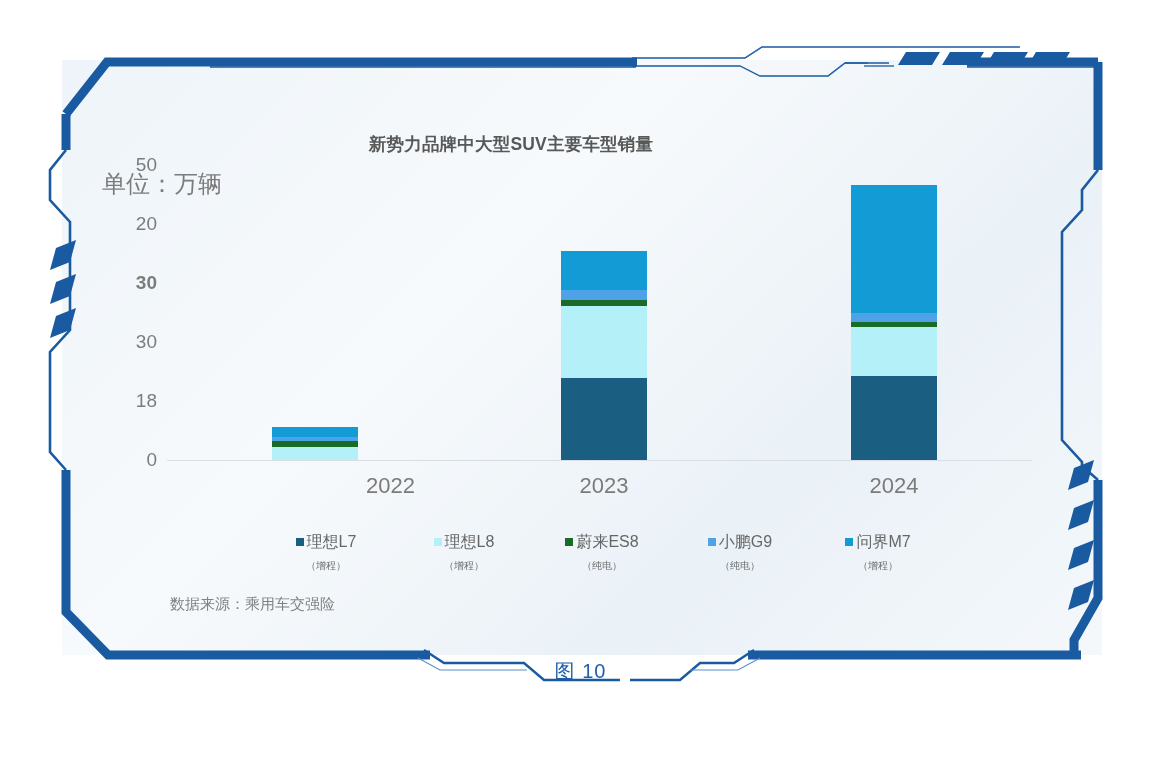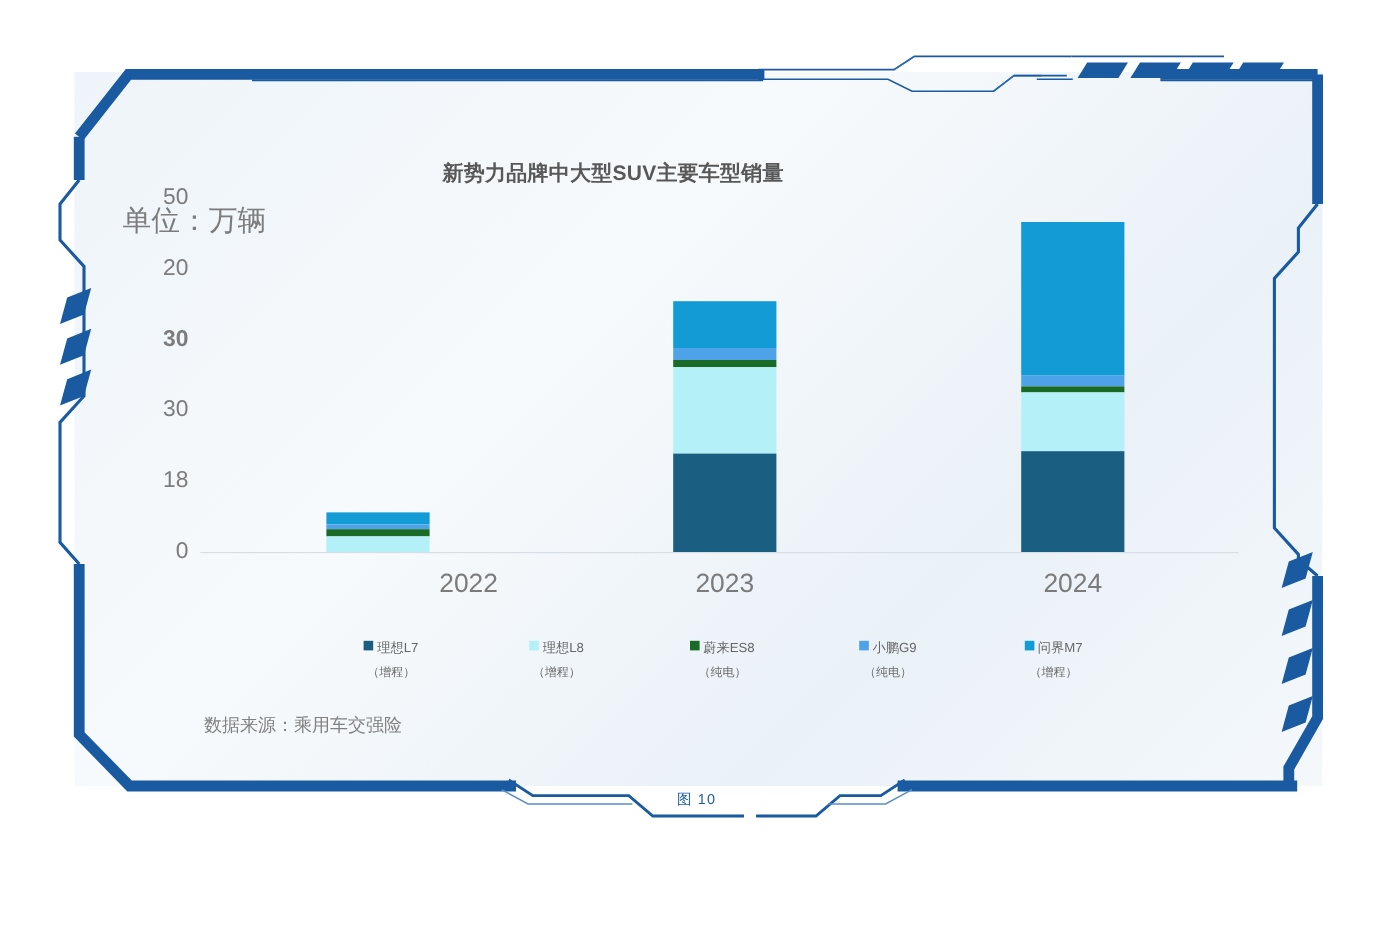--- a/index.html
+++ b/index.html
@@ -91,42 +91,42 @@
   }
 
   
   #legend {
     position: absolute;
     left: 200px; top: 472px; width: 680px;
     display: flex;
     justify-content: space-between;
   }
   .leg-item { text-align: center; width: 128px; }
-  .leg-top { font-size: 11px; color: #666; white-space: nowrap; }
+  .leg-top { font-size: 16px; color: #666; white-space: nowrap; }
   .leg-swatch {
     display: inline-block;
     width: 8px; height: 8px;
     margin-right: 3px;
     vertical-align: 1px;
   }
   .leg-sub { font-size: 10px; color: #6d6d6d; margin-top: 6px; }
 
   #source-note {
     position: absolute;
     left: 108px; top: 535px;
     font-size: 15px;
     color: #818181;
     white-space: nowrap;
   }
 
   #caption {
     position: absolute;
     left: 0; top: 658px; width: 1161px;
     text-align: center;
-    font-size: 12px;
+    font-size: 20px;
     color: #1e5fa8;
     letter-spacing: 1px;
   }
 </style>
 </head>
 <body>
 
 <div id="frame-panel">
   <div id="inner-bg"></div>
 

